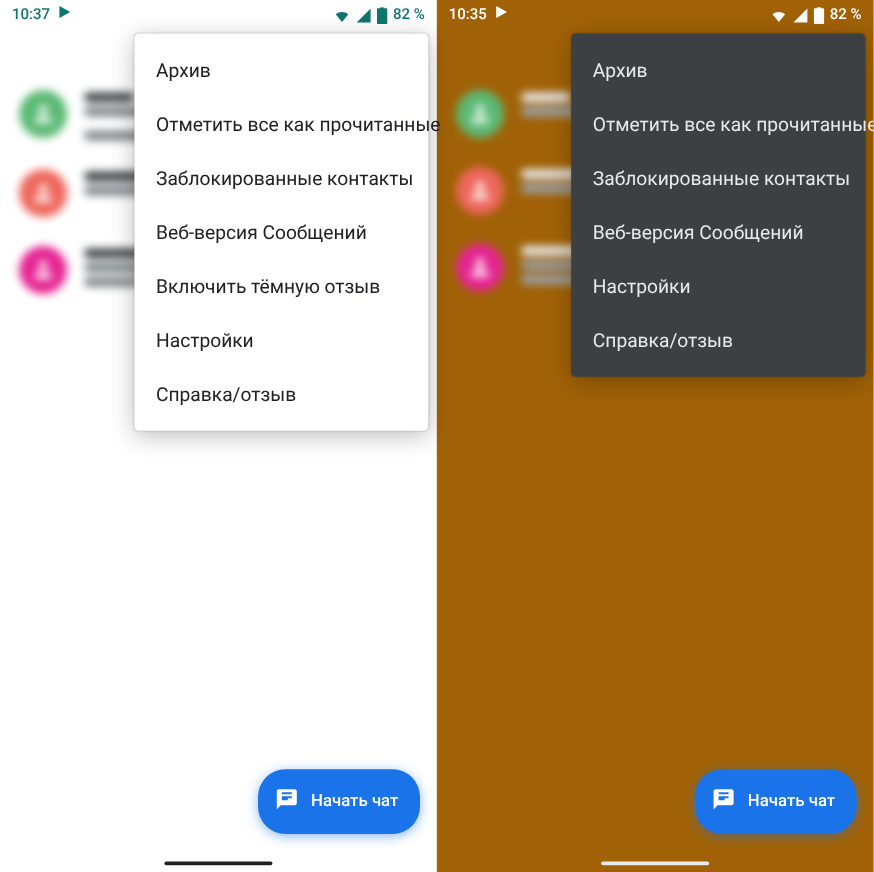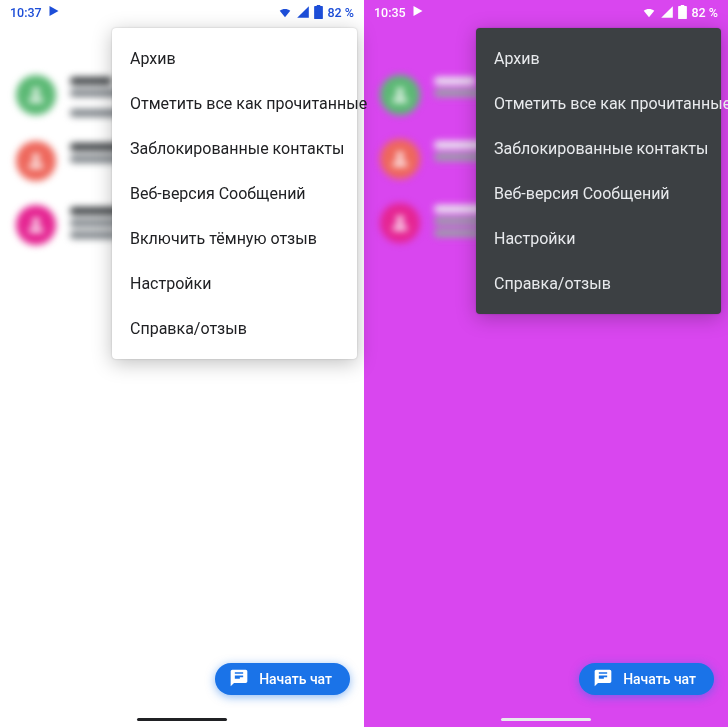--- a/index.html
+++ b/index.html
@@ -10,36 +10,36 @@
     font-family: Roboto, "Segoe UI", Arial, sans-serif;
     overflow: hidden;
     background: #fff;
   }
   .pane {
     width: 364px;
     height: 727px;
     position: relative;
   }
   .pane.light { background: #ffffff; color: #202124; }
-  .pane.dark  { background: #d946ef; color: #e8eaed; }
+  .pane.dark  { background: #a16207; color: #e8eaed; }
 
   
   .statusbar {
     height: 24px;
     display: flex;
     align-items: center;
     justify-content: space-between;
     padding: 0 10px;
     font-size: 12.5px;
     font-weight: 500;
   }
-  .light .statusbar { color: #1d4ed8; }
+  .light .statusbar { color: #0f766e; }
   .dark  .statusbar { color: #ffffff; }
   .sb-left { display: flex; align-items: center; gap: 6px; }
-  .sb-right { display: flex; align-items: flex-start; gap: 4px; }
+  .sb-right { display: flex; align-items: flex-end; gap: 4px; }
   .sb-right svg { display: block; }
 
   
   .convo-list {
     position: absolute;
     top: 55px;
     left: 0;
     right: 0;
     padding: 10px 0;
     filter: blur(3.5px);
@@ -88,21 +88,21 @@
     white-space: nowrap;
   }
 
   
   .fab {
     position: absolute;
     bottom: 32px;
     right: 14px;
     background: #1a73e8;
     color: #fff;
-    height: 32px;
+    height: 54px;
     border-radius: 23px;
     display: flex;
     align-items: center;
     padding: 0 18px 0 14px;
     gap: 10px;
     font-size: 14px;
     font-weight: 500;
     box-shadow: 0 2px 10px rgba(26,115,232,.5);
     cursor: pointer;
   }

